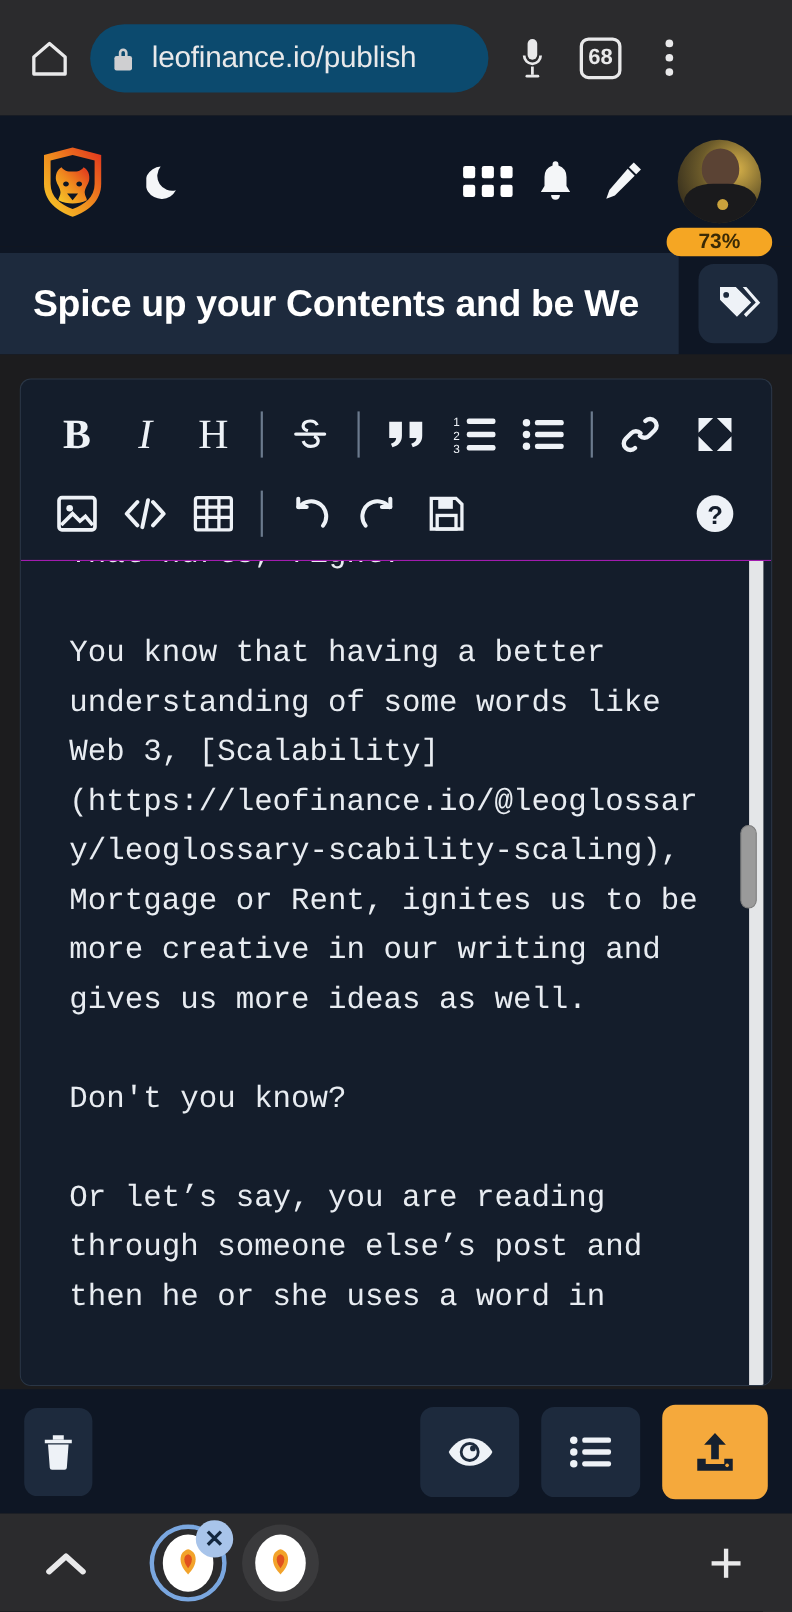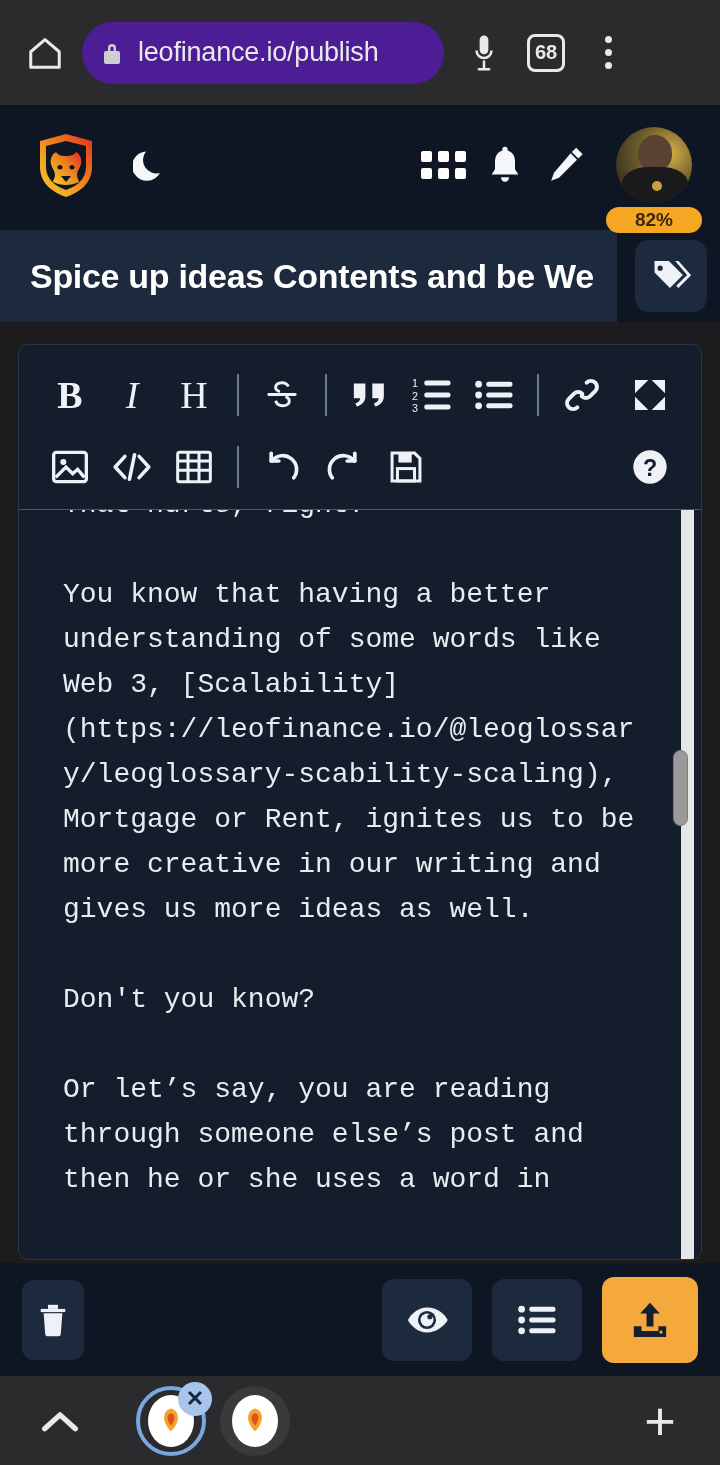--- a/index.html
+++ b/index.html
@@ -16,21 +16,21 @@
     height: 105px; width: 720px;
     background: #2b2b2d;
     display: flex; align-items: center;
     padding: 0 18px;
     gap: 6px;
   }
   .home-btn { width: 54px; height: 54px; display:flex; align-items:center; justify-content:center; flex:none; }
   .omnibox {
     flex: 1 1 auto;
     height: 62px;
-    background: #4c1d95;
+    background: #0c4a6e;
     border-radius: 31px;
     display: flex; align-items: center;
     padding: 0 18px;
     gap: 14px;
     overflow: hidden;
     margin-left: 4px;
     margin-right: 6px;
     max-width: 362px;
   }
   .omnibox .url {
@@ -296,27 +296,27 @@
       <path d="M14.2 6 18 9.9 7.2 20.7 2.5 22.4l1.7-4.7z"></path>
     </svg>
   </span>
 
   <div class="avatar-wrap">
     <span class="avatar">
       <i class="head"></i>
         <i class="body"></i>
         <i class="chain"></i>
     </span>
-    <span class="pct-badge">82%</span>
+    <span class="pct-badge">73%</span>
   </div>
 </div>
 
 <div class="title-row">
   <div class="title-field">
-    <span>Spice up ideas Contents and be We</span>
+    <span>Spice up your Contents and be We</span>
   </div>
   <div class="tag-btn">
     <span>
       <svg width="42" height="42" viewBox="0 0 24 24" fill="#eef2f7">
         <path d="M2.6 3.4h8.2l8 8-7.4 7.4-8.8-8.8zM5.8 6a1.5 1.5 0 1 0 0 3 1.5 1.5 0 0 0 0-3z"></path>
         <path d="M14.4 3.4h1.9l7.2 8.2-7.3 7.3-1.2-1.4 6.2-6.1z"></path>
       </svg>
     </span>
   </div>
 </div>

